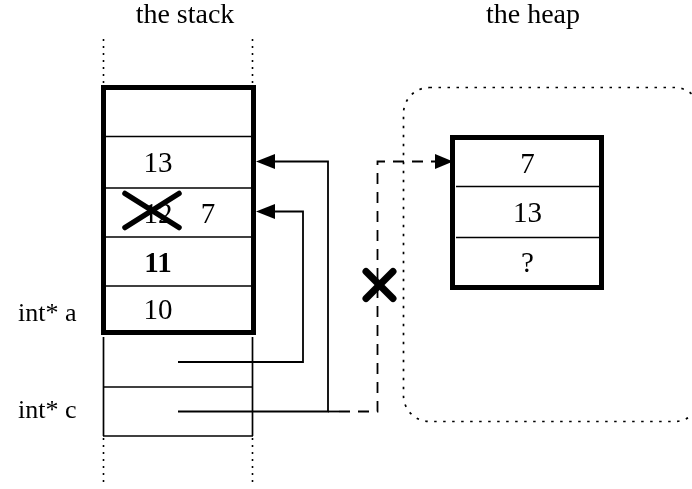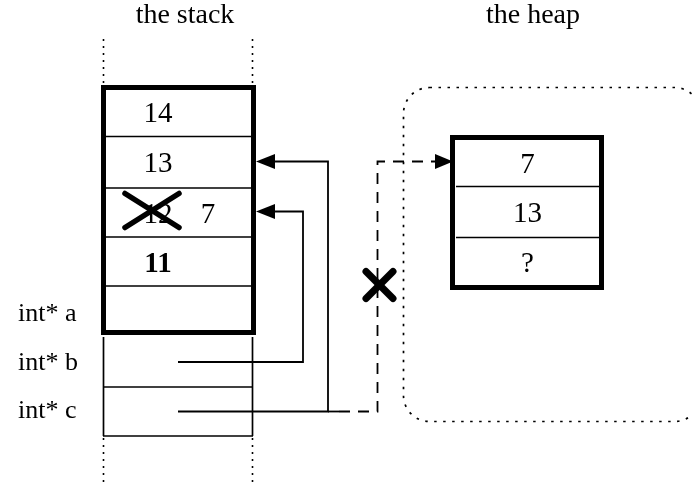--- a/index.html
+++ b/index.html
@@ -20,28 +20,27 @@
   .txt { z-index:2; }
 </style>
 </head>
 <body>
 
 <div class="canvas">
 
   <div class="abs txt title" style="left:104px; top:-2px; width:130px; height:32px; line-height:32px;">the stack</div>
   <div class="abs txt title" style="left:452px; top:-2px; width:130px; height:32px; line-height:32px;">the heap</div>
 
-  <div class="abs txt cell" style="left:90px; top:89px; width:104px; height:47px; line-height:47px;">14</div>
   <div class="abs txt cell" style="left:90px; top:137px; width:104px; height:51px; line-height:51px;">13</div>
   <div class="abs txt cell" style="left:90px; top:189px; width:104px; height:48px; line-height:48px;">12</div>
   <div class="abs txt cell" style="left:178px; top:189px; width:28px; height:48px; line-height:48px;">7</div>
   <div class="abs txt cell" style="left:90px; top:238px; width:104px; height:48px; line-height:48px;font-weight:bold;">11</div>
+  <div class="abs txt cell" style="left:90px; top:287px; width:104px; height:45px; line-height:45px;">10</div>
 
   <div class="abs txt ptr-label" style="left:2px; top:299px; height:28px; line-height:28px;">int* a</div>
-  <div class="abs txt ptr-label" style="left:2px; top:348px; height:28px; line-height:28px;">int* b</div>
   <div class="abs txt ptr-label" style="left:2px; top:396px; height:28px; line-height:28px;">int* c</div>
 
   <div class="abs txt cell" style="left:440px; top:140px; width:143px; height:46px; line-height:46px;">7</div>
   <div class="abs txt cell" style="left:440px; top:187px; width:143px; height:50px; line-height:50px;">13</div>
   <div class="abs txt cell" style="left:440px; top:238px; width:143px; height:48px; line-height:48px;">?</div>
 
   <svg class="overlay" width="692" height="489" viewBox="0 0 692 489">
 
     <g stroke="#000" stroke-width="1.6" stroke-dasharray="2 5">
       <line x1="87.5" y1="39" x2="87.5" y2="83"></line>

